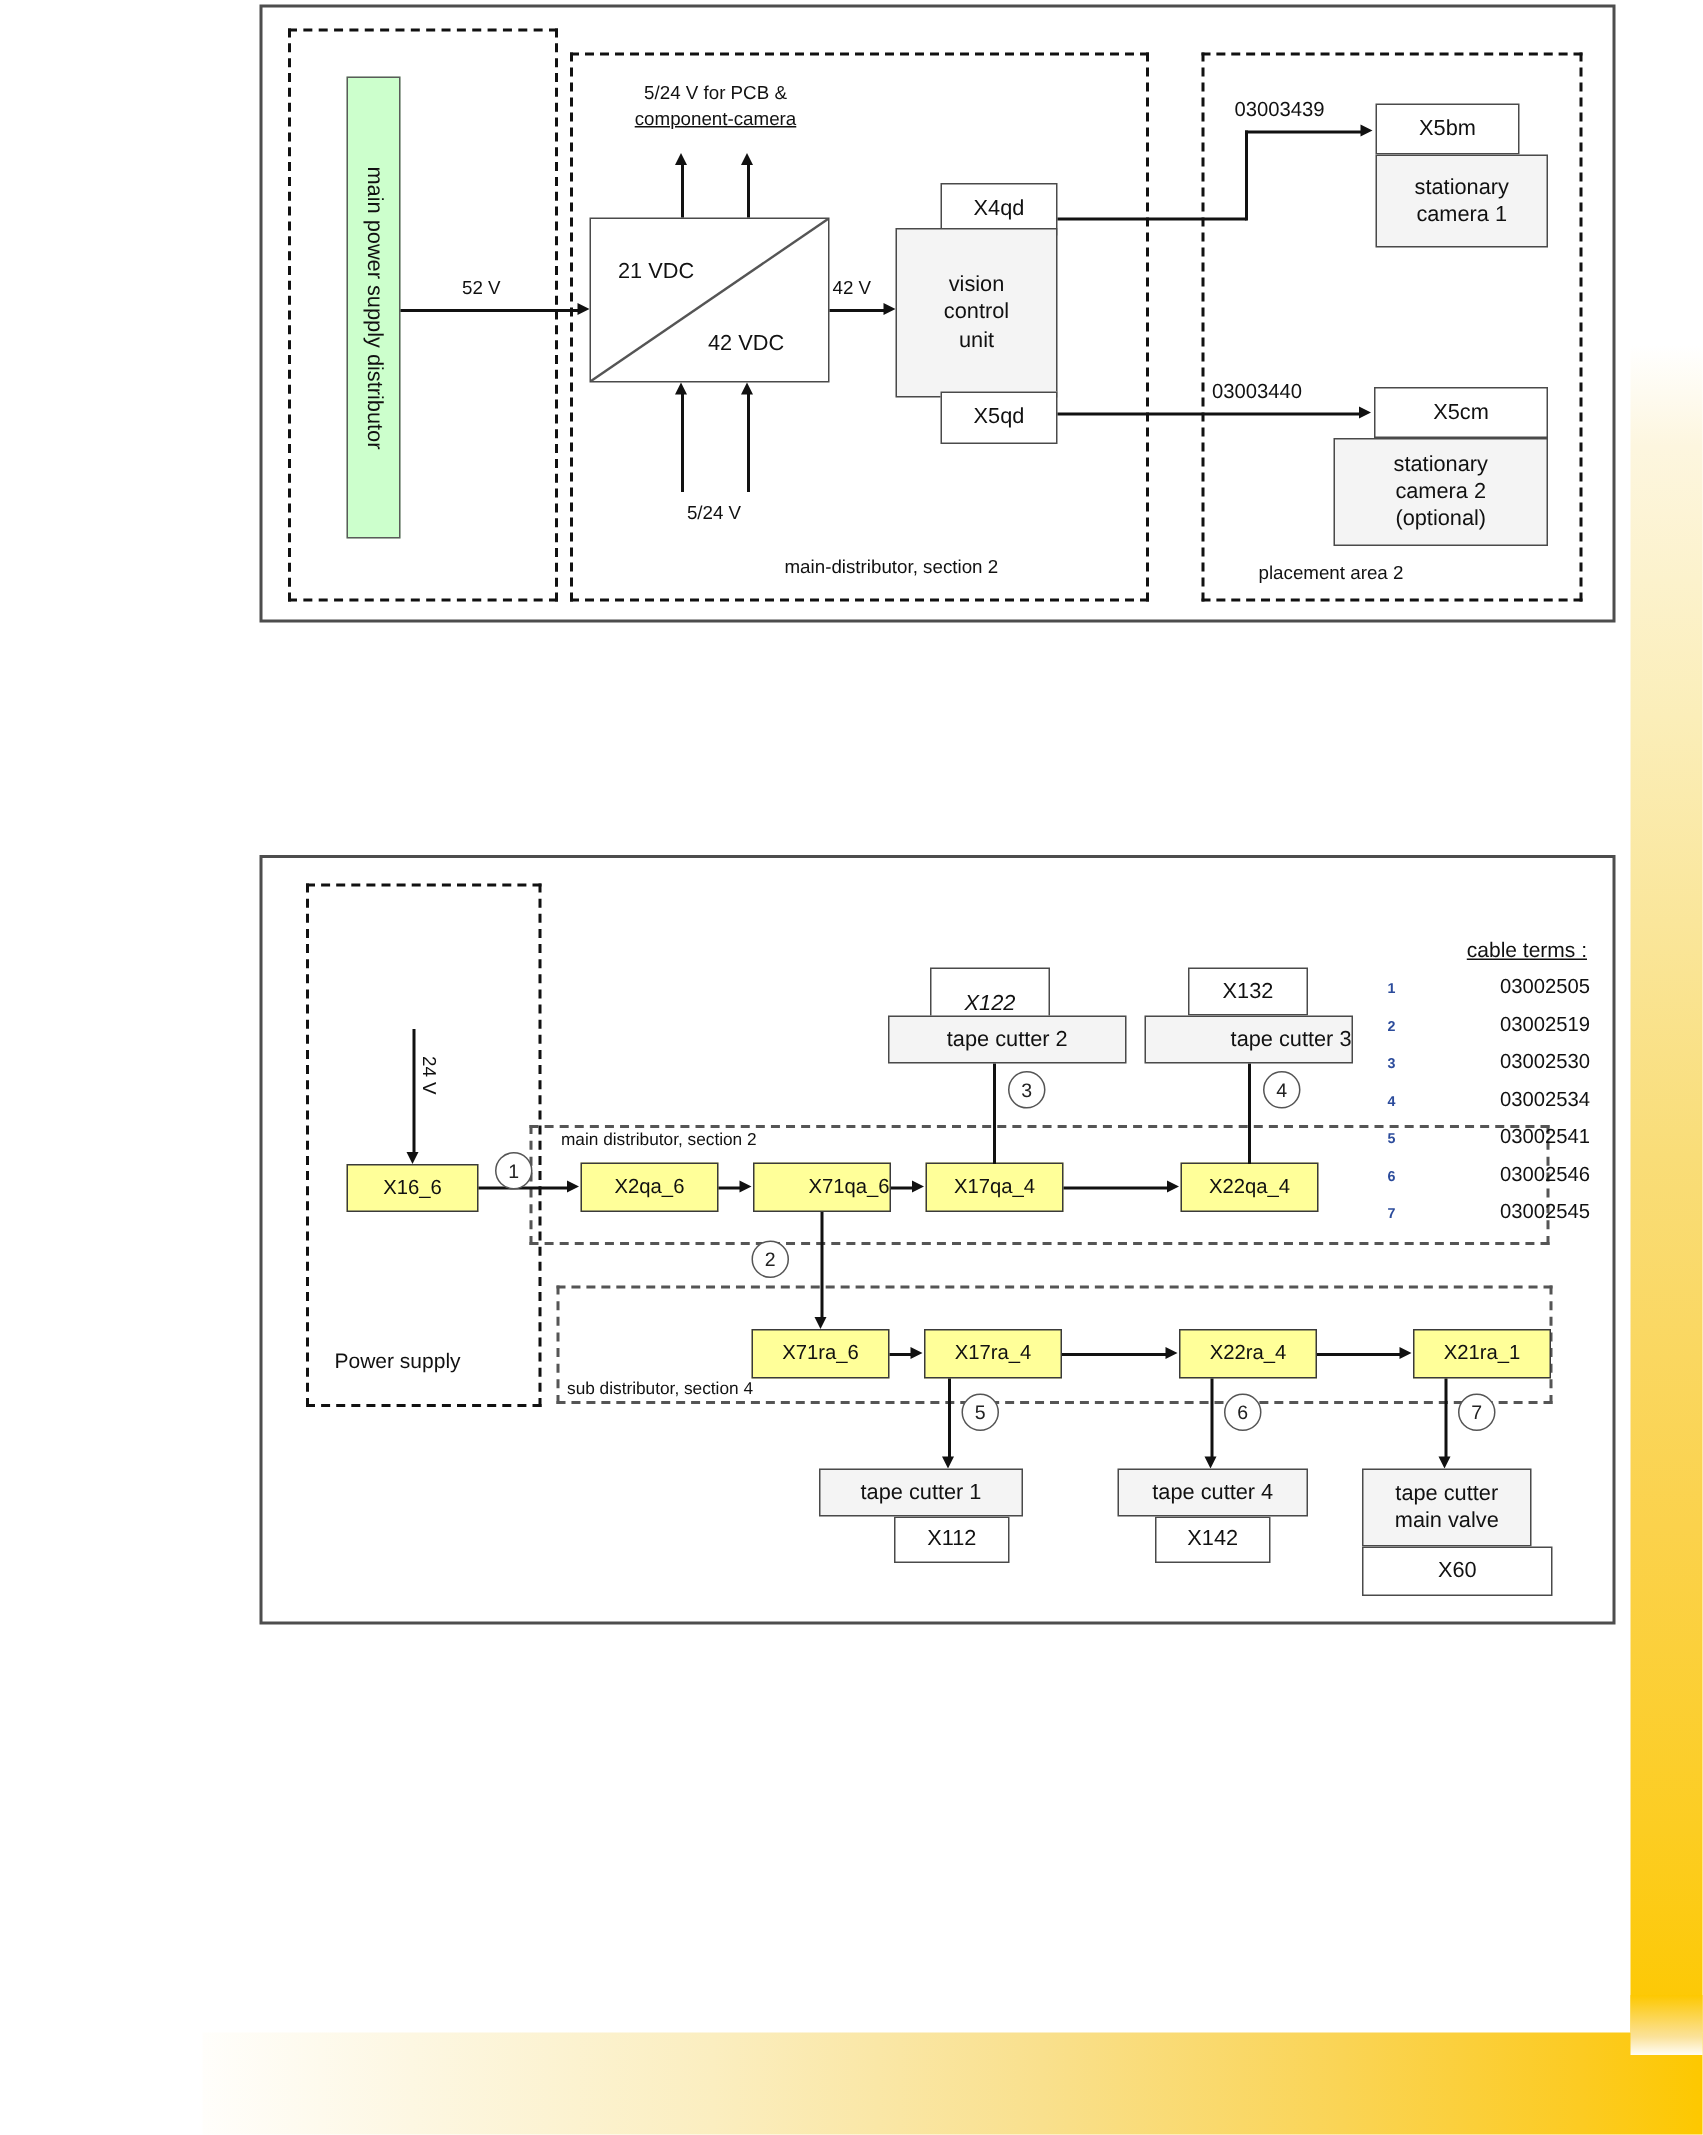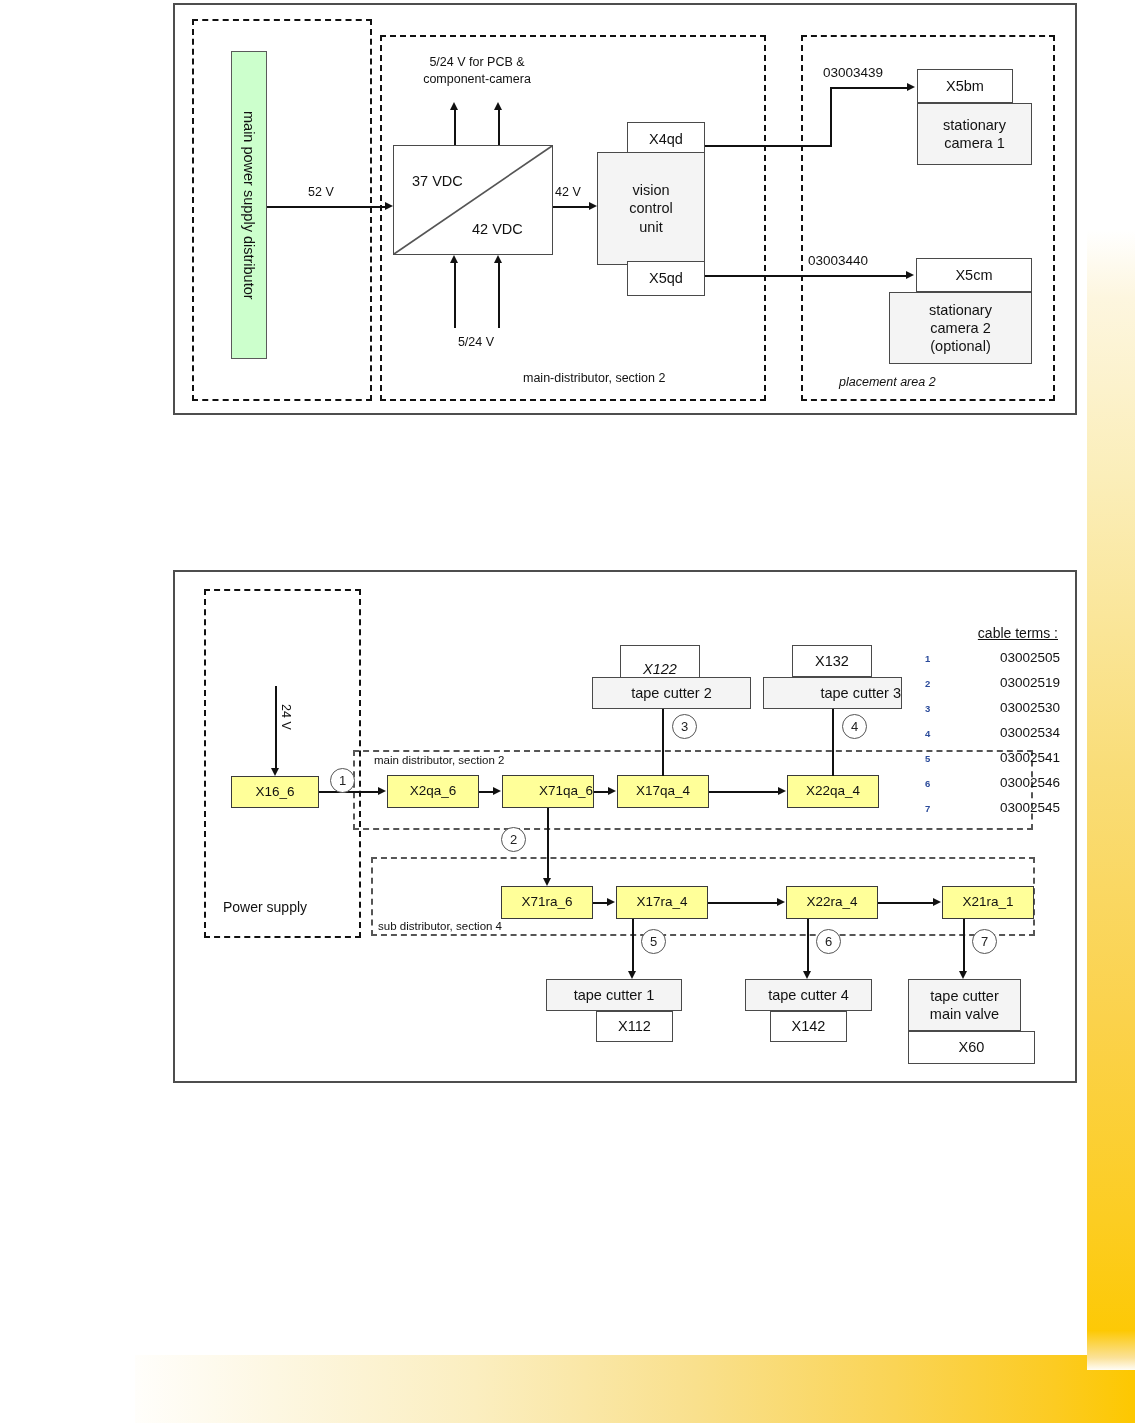--- a/index.html
+++ b/index.html
@@ -92,43 +92,43 @@
 <div id="gold-bottom-cap"></div>
 
 <div id="frame-top" class="frame">
 
   <div class="group dashed" style="left:17px;top:14px;width:180px;height:382px;"></div>
 
   <div class="group dashed" style="left:205px;top:30px;width:386px;height:366px;"></div>
   <div class="group-label" style="left:348px;top:366px;">main-distributor, section 2</div>
 
   <div class="group dashed" style="left:626px;top:30px;width:254px;height:366px;"></div>
-  <div class="group-label" style="left:664px;top:370px;font-style:italic;">placement area 2</div>
+  <div class="group-label" style="left:664px;top:370px;">placement area 2</div>
 
   <div class="box green" style="left:56px;top:46px;width:36px;height:308px;">
     <span class="vtext">main power supply distributor</span>
   </div>
 
   <div class="ln hl" style="left:92px;top:201px;width:119px;"></div>
   <div class="arrow r" style="left:210px;top:197px;"></div>
   <div class="lbl" style="left:133px;top:180px;">52 V</div>
 
   <div class="box white" style="left:218px;top:140px;width:160px;height:110px;"></div>
   <svg class="diag" style="left:218px;top:140px;" width="160" height="110">
     <line x1="1" y1="109" x2="159" y2="1" stroke="#555" stroke-width="1.6"></line>
   </svg>
-  <div class="lbl" style="left:237px;top:168px;font-size:14.5px;">37 VDC</div>
+  <div class="lbl" style="left:237px;top:168px;font-size:14.5px;">21 VDC</div>
   <div class="lbl" style="left:297px;top:216px;font-size:14.5px;">42 VDC</div>
 
   <div class="ln vl" style="left:279px;top:104px;height:36px;"></div>
   <div class="arrow u" style="left:275px;top:97px;"></div>
   <div class="ln vl" style="left:323px;top:104px;height:36px;"></div>
   <div class="arrow u" style="left:319px;top:97px;"></div>
   <div class="lbl c" style="left:227px;top:50px;width:150px;">5/24 V for  PCB &amp;</div>
-  <div class="lbl c" style="left:227px;top:67px;width:150px;">component-camera</div>
+  <div class="lbl c" style="left:227px;top:67px;width:150px;text-decoration:underline;">component-camera</div>
 
   <div class="ln vl" style="left:279px;top:257px;height:66px;"></div>
   <div class="arrow u" style="left:275px;top:250px;"></div>
   <div class="ln vl" style="left:323px;top:257px;height:66px;"></div>
   <div class="arrow u" style="left:319px;top:250px;"></div>
   <div class="lbl c" style="left:251px;top:330px;width:100px;">5/24 V</div>
 
   <div class="ln hl" style="left:378px;top:201px;width:37px;"></div>
   <div class="arrow r" style="left:414px;top:197px;"></div>
   <div class="lbl" style="left:380px;top:180px;">42 V</div>

